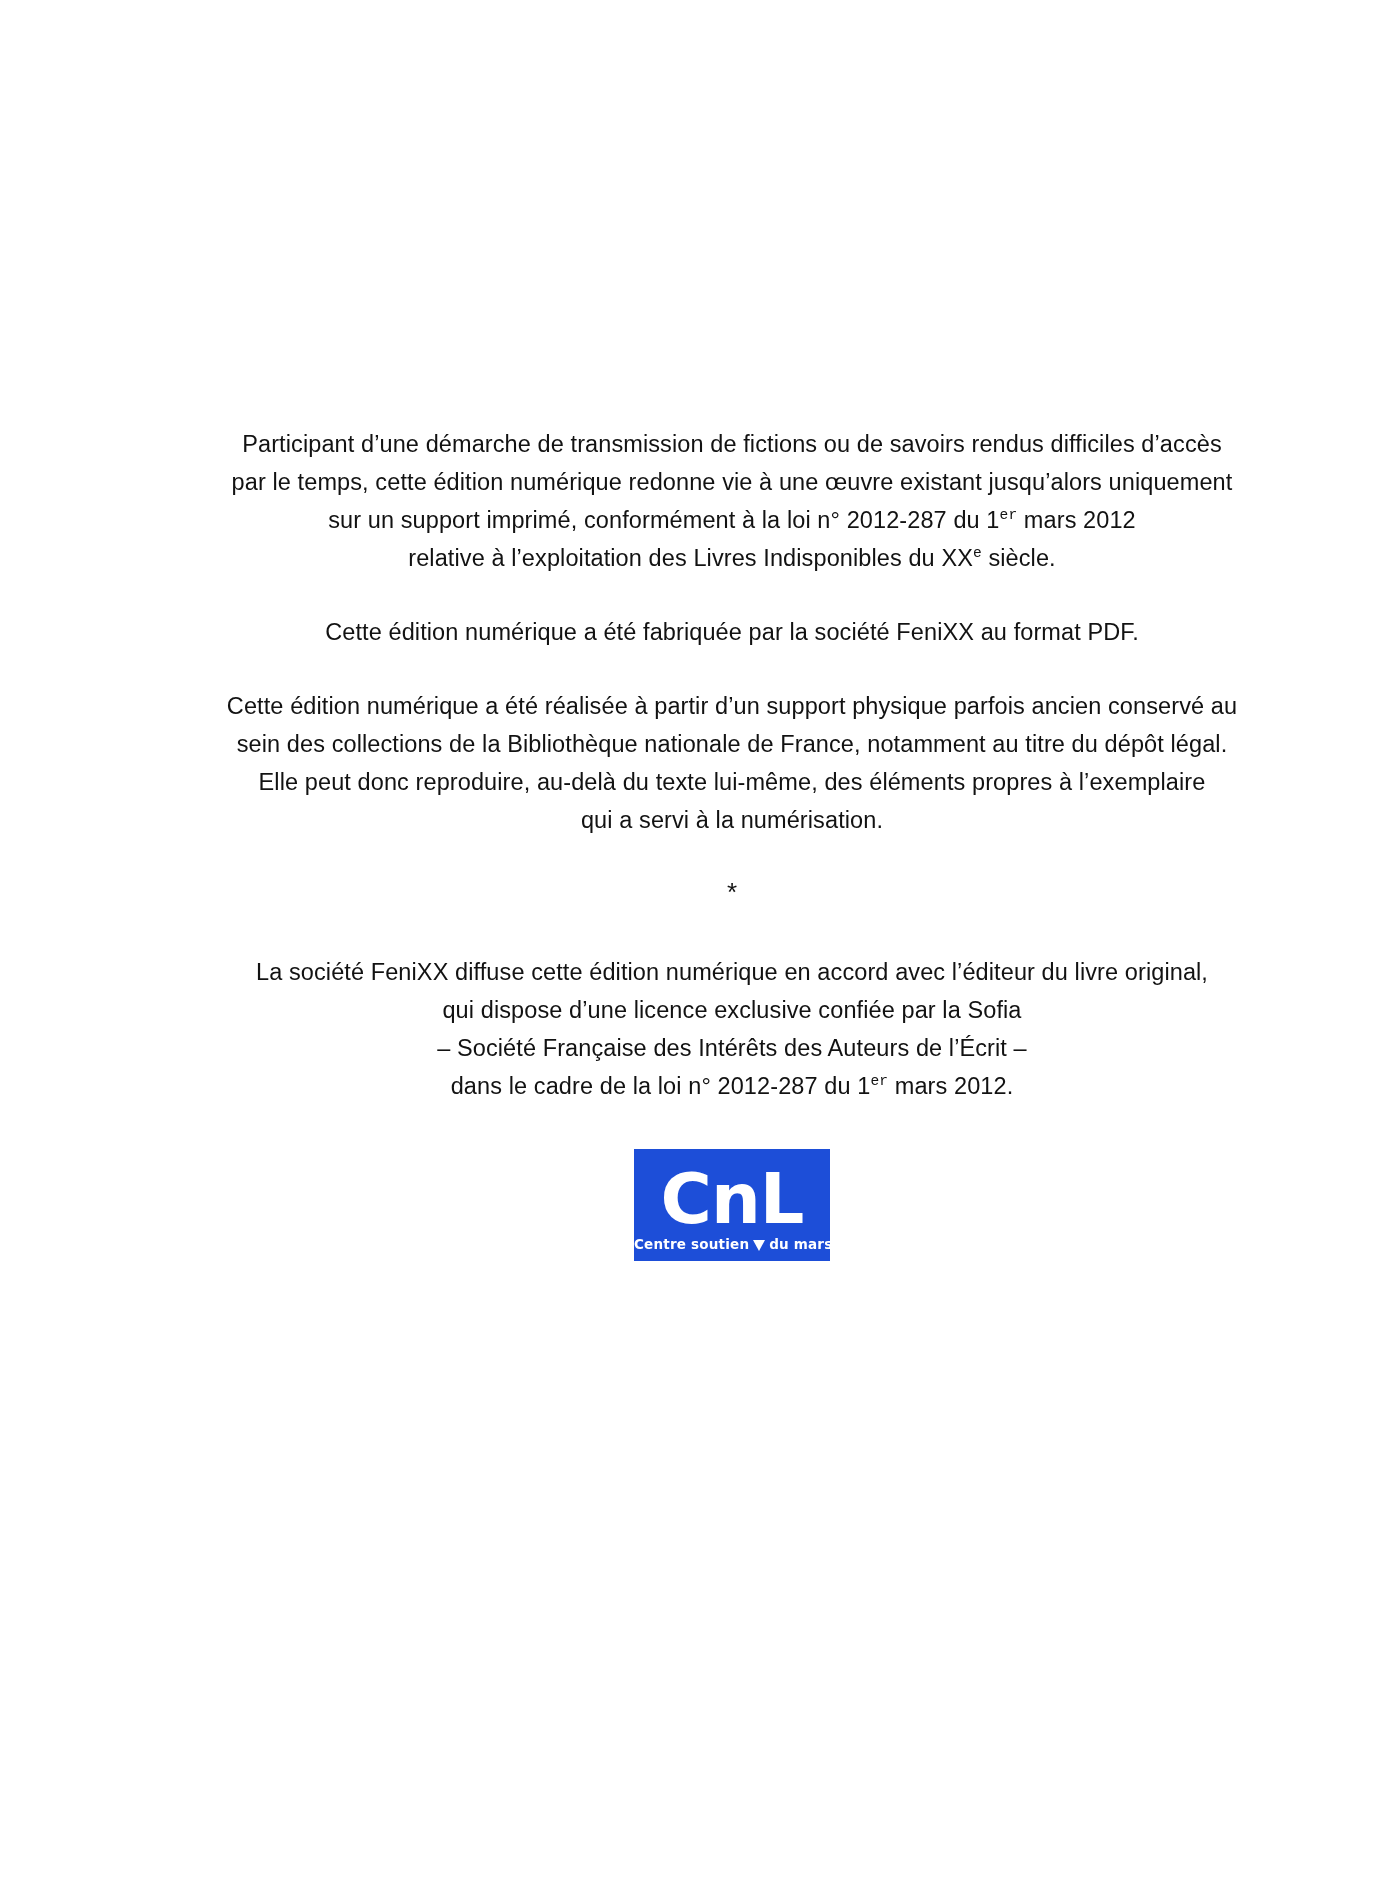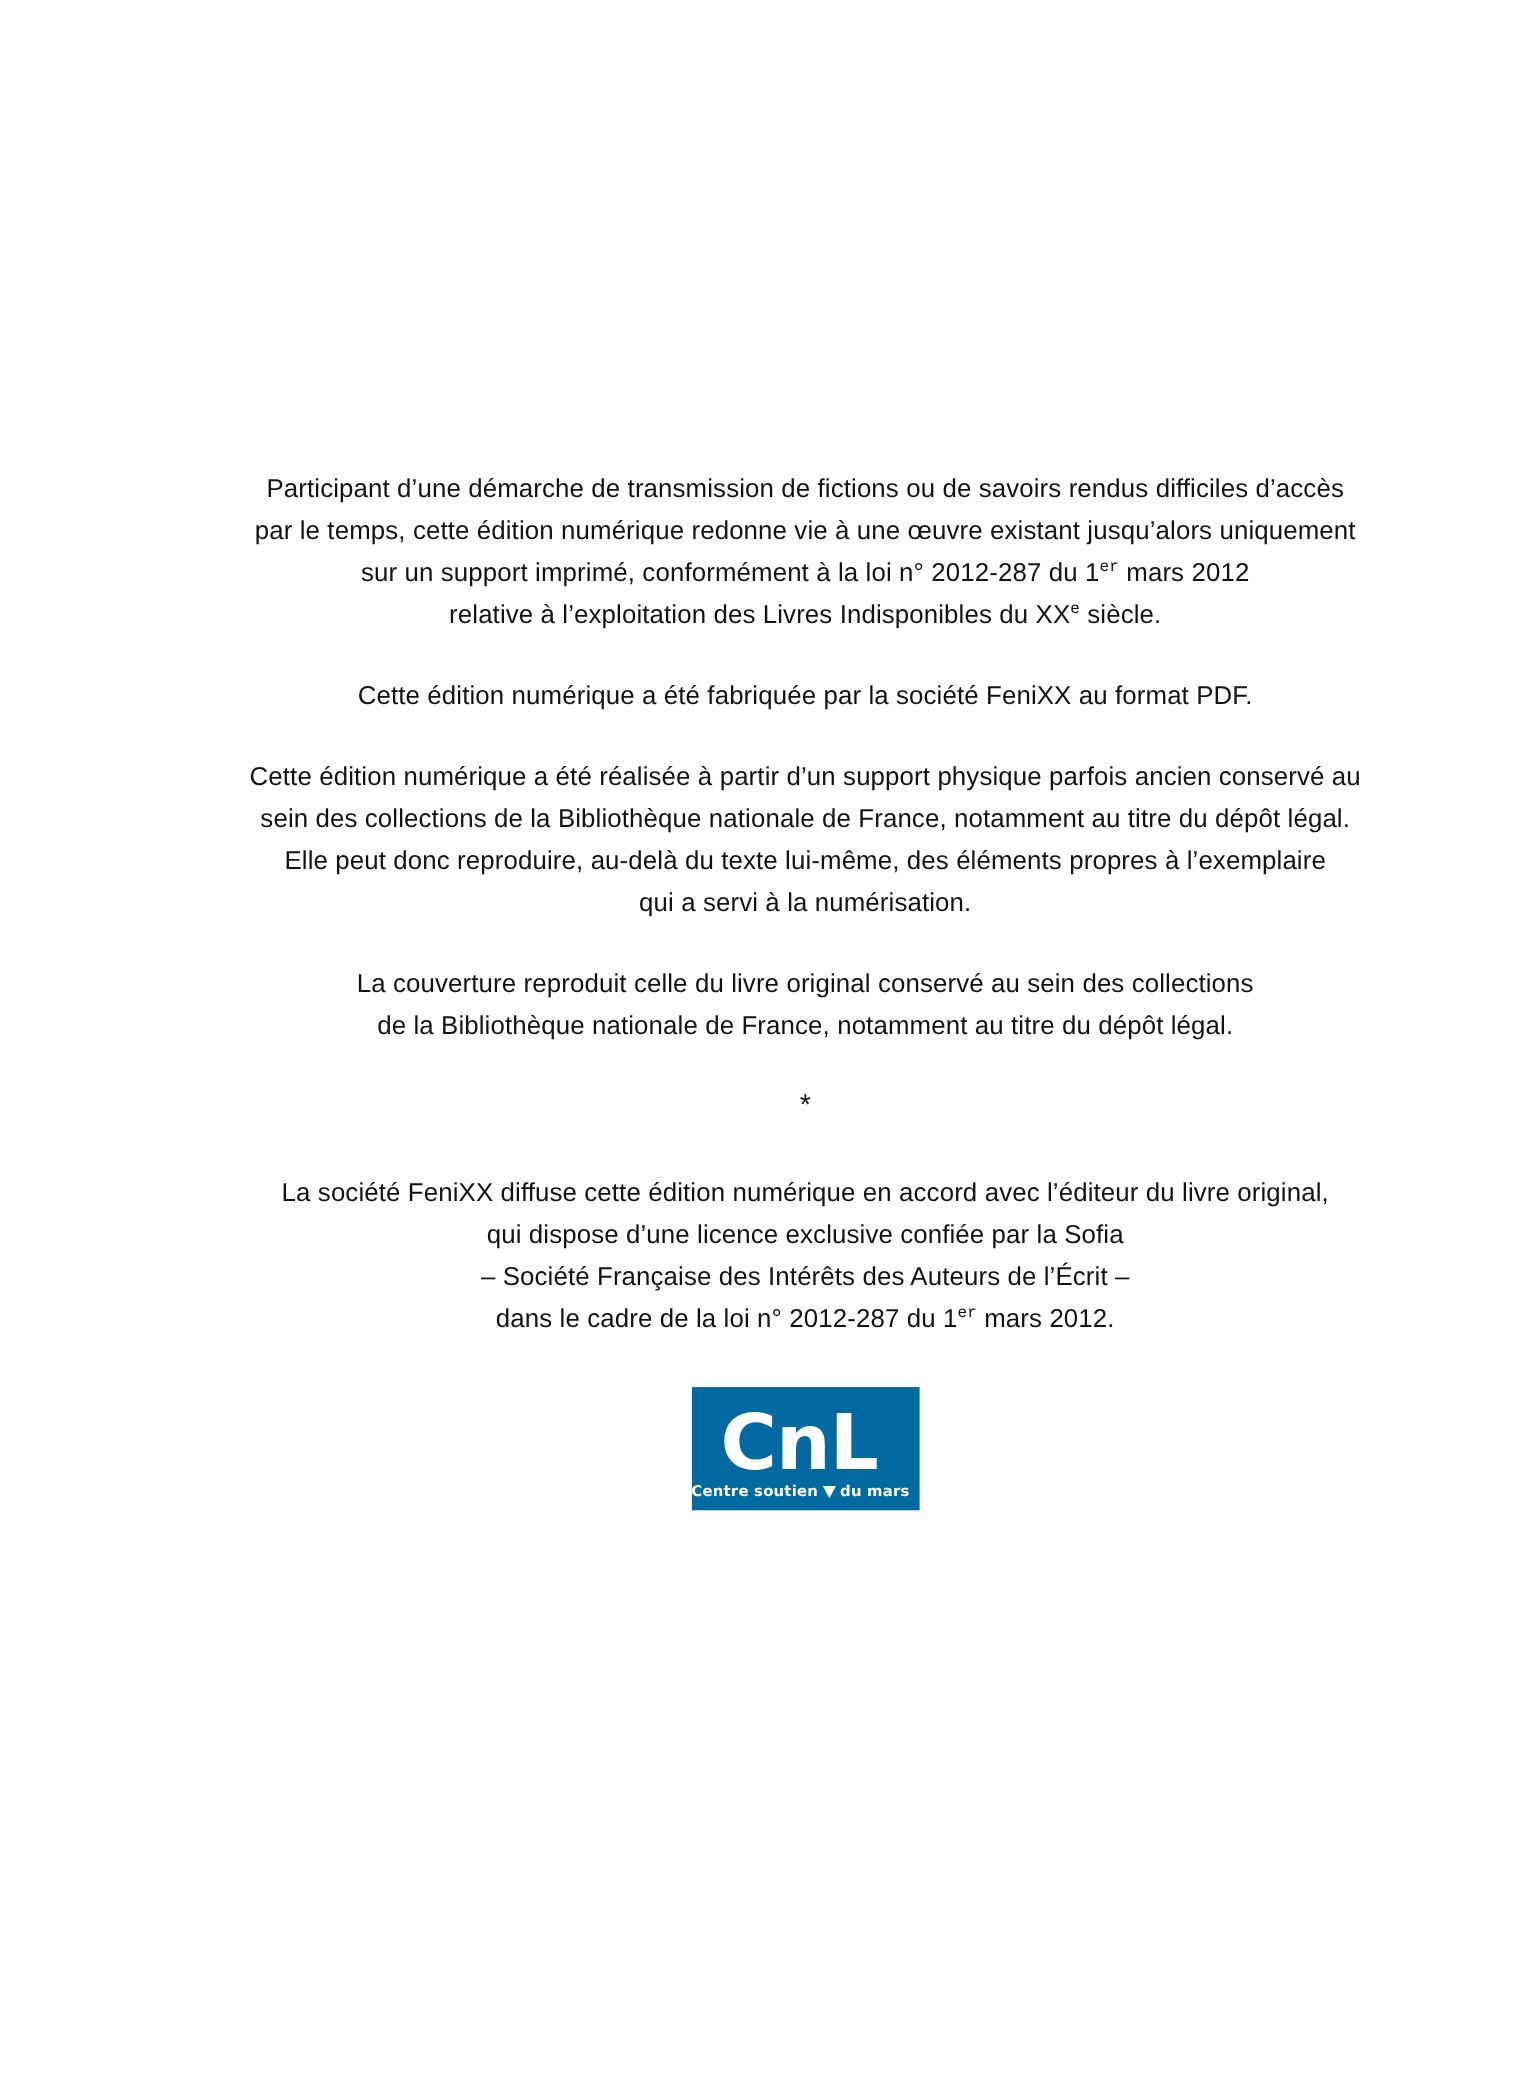--- a/index.html
+++ b/index.html
@@ -66,23 +66,23 @@
 
   .logo-caption {
     font-size: 23px;
     line-height: 30px;
     color: #111111;
     margin-bottom: 10px;
   }
 
   .cnl-logo {
     display: inline-block;
-    background: #0369a1;
+    background: #1d4ed8;
     width: 196px;
-    padding: 12px 11px 0 0;
+    padding: 12px 0 0 0;
     position: relative;
   }
 
   .cnl-letters {
     color: #ffffff;
     font-family: "DejaVu Sans", sans-serif;
     font-weight: bold;
     font-size: 70px;
     line-height: 72px;
     letter-spacing: -1px;
@@ -119,21 +119,20 @@
 
 <div class="page">
   <div class="content">
 
     <p class="para">Participant d’une démarche de transmission de fictions ou de savoirs rendus difficiles d’accès<br>par le temps, cette édition numérique redonne vie à une œuvre existant jusqu’alors uniquement<br>sur un support imprimé, conformément à la loi n° 2012-287 du 1<sup>er</sup> mars 2012<br>relative à l’exploitation des Livres Indisponibles du XX<sup>e</sup> siècle.</p>
 
     <p class="para">Cette édition numérique a été fabriquée par la société FeniXX au format PDF.</p>
 
     <p class="para">Cette édition numérique a été réalisée à partir d’un support physique parfois ancien conservé au<br>sein des collections de la Bibliothèque nationale de France, notamment au titre du dépôt légal.<br>Elle peut donc reproduire, au-delà du texte lui-même, des éléments propres à l’exemplaire<br>qui a servi à la numérisation.</p>
 
-    <p class="para">La couverture reproduit celle du livre original conservé au sein des collections<br>de la Bibliothèque nationale de France, notamment au titre du dépôt légal.</p>
 
     <div class="starline">*</div>
 
     <p class="para">La société FeniXX diffuse cette édition numérique en accord avec l’éditeur du livre original,<br>qui dispose d’une licence exclusive confiée par la Sofia<br>– Société Française des Intérêts des Auteurs de l’Écrit –<br>dans le cadre de la loi n° 2012-287 du 1<sup>er</sup> mars 2012.</p>
 
     <div class="logo-block">
       <div class="cnl-logo">
         <div class="cnl-letters">CnL</div>
         <div class="cnl-sub">
           <span>Centre soutien</span><span class="tick"></span><span>du mars</span>

